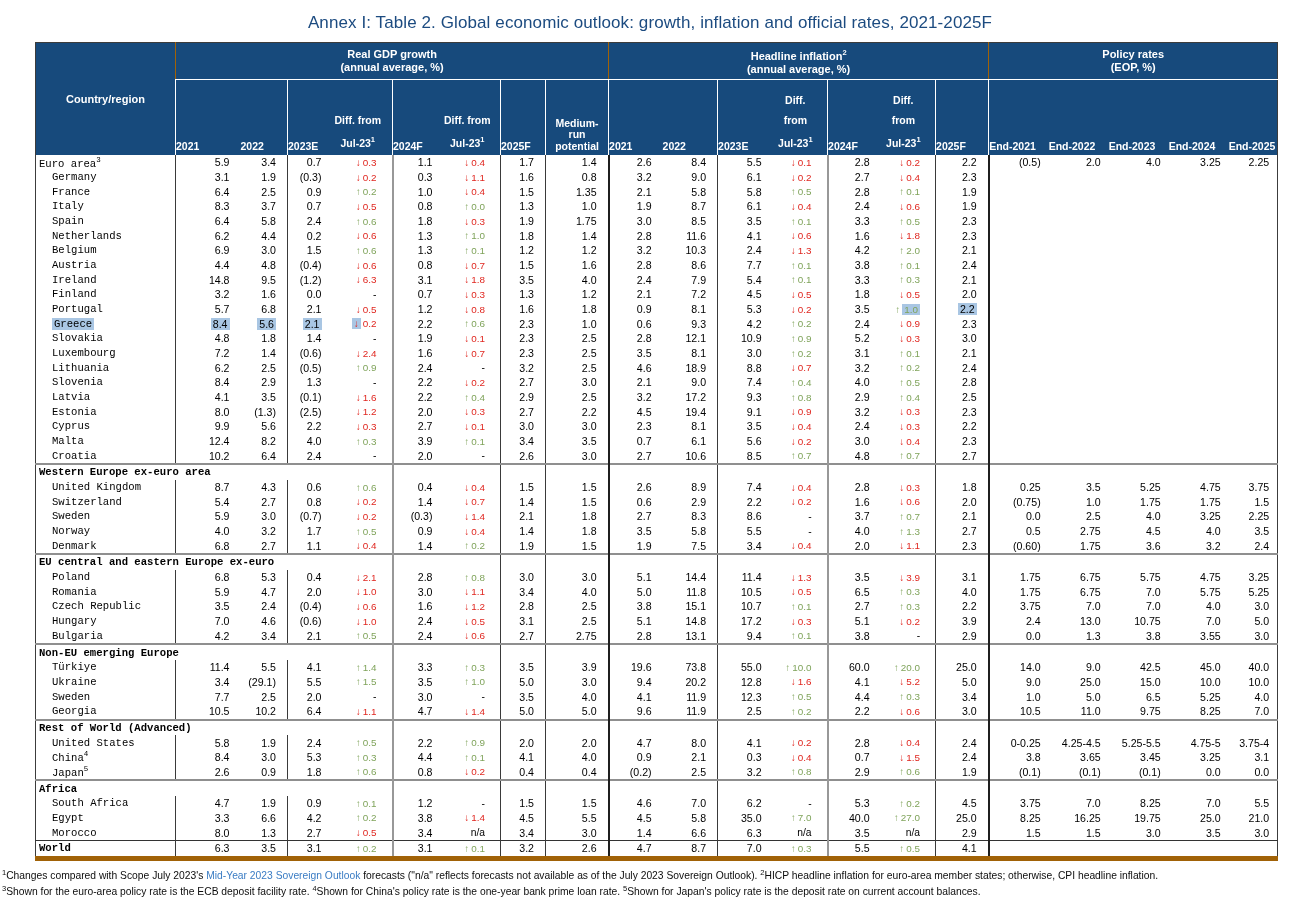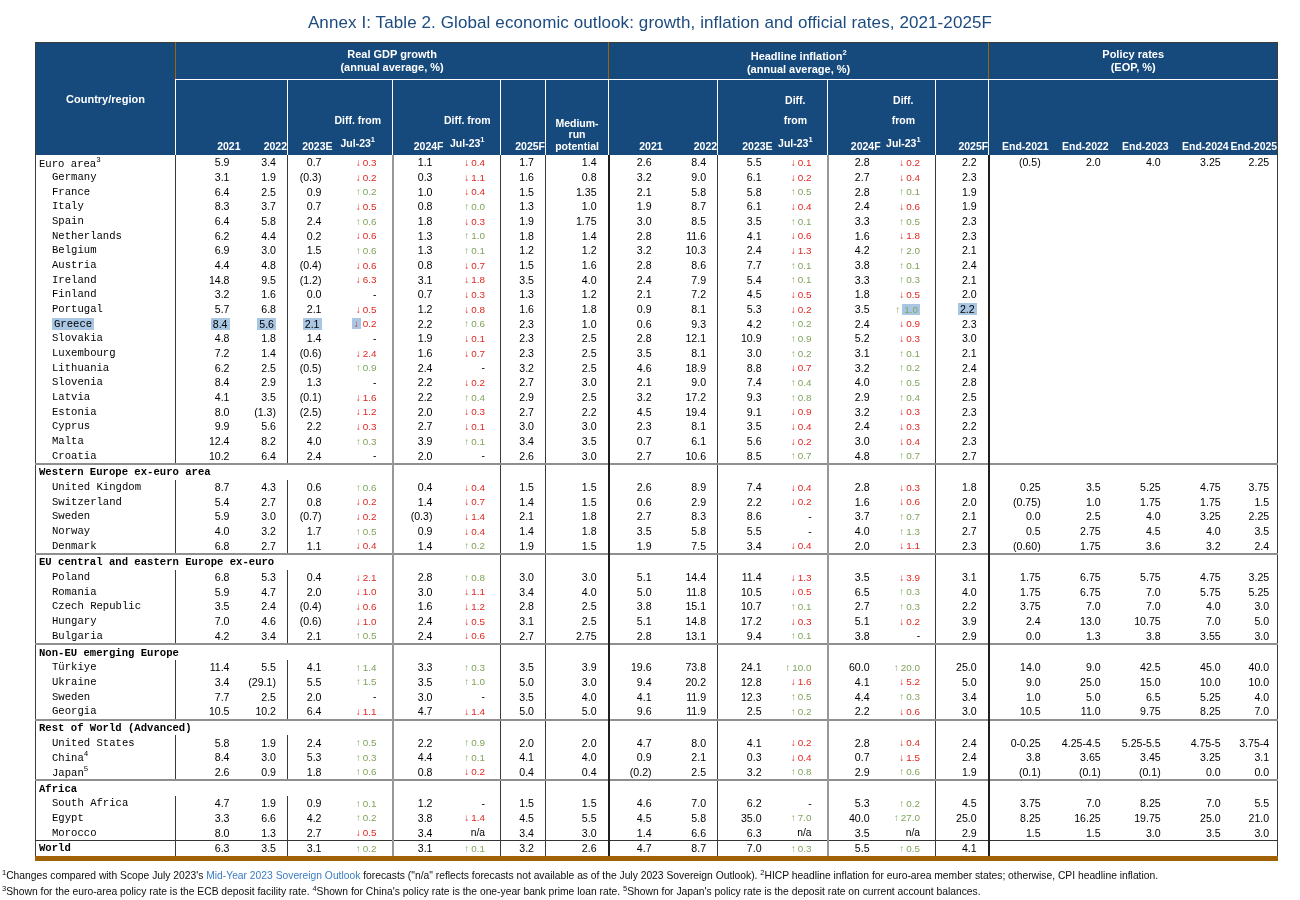--- a/index.html
+++ b/index.html
@@ -4,21 +4,21 @@
 <style>
   html,body{margin:0;padding:0;background:#fff;width:1300px;height:900px;overflow:hidden;
     font-family:"Liberation Sans",sans-serif;-webkit-font-smoothing:antialiased;}
   .title{width:1300px;text-align:center;color:#1c4b80;font-weight:normal;font-size:17px;padding-top:13px;letter-spacing:.1px;}
   table{border-collapse:collapse;table-layout:fixed;width:1242px;margin:9px 0 0 35px;border:1px solid #3c3c3c;}
   
   thead th{background:#174a7c;color:#fff;font-weight:bold;padding:0;}
   tr.h1 th.grp{font-size:11px;line-height:13px;height:36px;vertical-align:middle;border-left:1px solid #a16207;border-bottom:1px solid #fff;margin-top:36px;}
   th.name-h{vertical-align:middle;font-size:11px;}
   tr.h2 th{vertical-align:bottom;font-size:10.5px;height:72px;padding-bottom:3px;}
-  tr.h2 th.yr{text-align:right;}
+  tr.h2 th.yr{text-align:left;}
   tr.h2 th.diffh{text-align:center;padding-right:9px;line-height:20px;}
   tr.h2 th.medh{text-align:center;line-height:11.5px;}
   thead th.b1,thead th.b2,thead th.bg{border-left:1px solid #fff;}
   thead sup{font-size:7.5px;}
   
   tbody td{height:14.68px;font-size:10.6px;padding:0;white-space:nowrap;overflow:hidden;color:#000;}
   td.name{padding-left:3px;font-family:Liberation Mono, monospace;}
   td.name.ind{padding-left:16px;margin-top:8px;}
   td.num{text-align:right;padding-right:11px;}
   td.pol{text-align:right;padding-right:8px;}
@@ -904,21 +904,21 @@
         <td class="num b1"><span class="">11.4</span></td>
         <td class="num "><span class="">5.5</span></td>
         <td class="num b1"><span class="">4.1</span></td>
         <td class="diff "><span class="ar up">↑</span><span class="up">1.4</span></td>
         <td class="num bg"><span class="">3.3</span></td>
         <td class="diff "><span class="ar up">↑</span><span class="up">0.3</span></td>
         <td class="num b1"><span class="">3.5</span></td>
         <td class="num b1"><span class="">3.9</span></td>
         <td class="num b2"><span class="">19.6</span></td>
         <td class="num "><span class="">73.8</span></td>
-        <td class="num b1"><span class="">24.1</span></td>
+        <td class="num b1"><span class="">55.0</span></td>
         <td class="diff "><span class="ar up">↑</span><span class="up">10.0</span></td>
         <td class="num bg"><span class="">60.0</span></td>
         <td class="diff "><span class="ar up">↑</span><span class="up">20.0</span></td>
         <td class="num b1"><span class="">25.0</span></td>
         <td class="pol b2">14.0</td>
         <td class="pol ">9.0</td>
         <td class="pol ">42.5</td>
         <td class="pol ">45.0</td>
         <td class="pol ">40.0</td>
       </tr>

